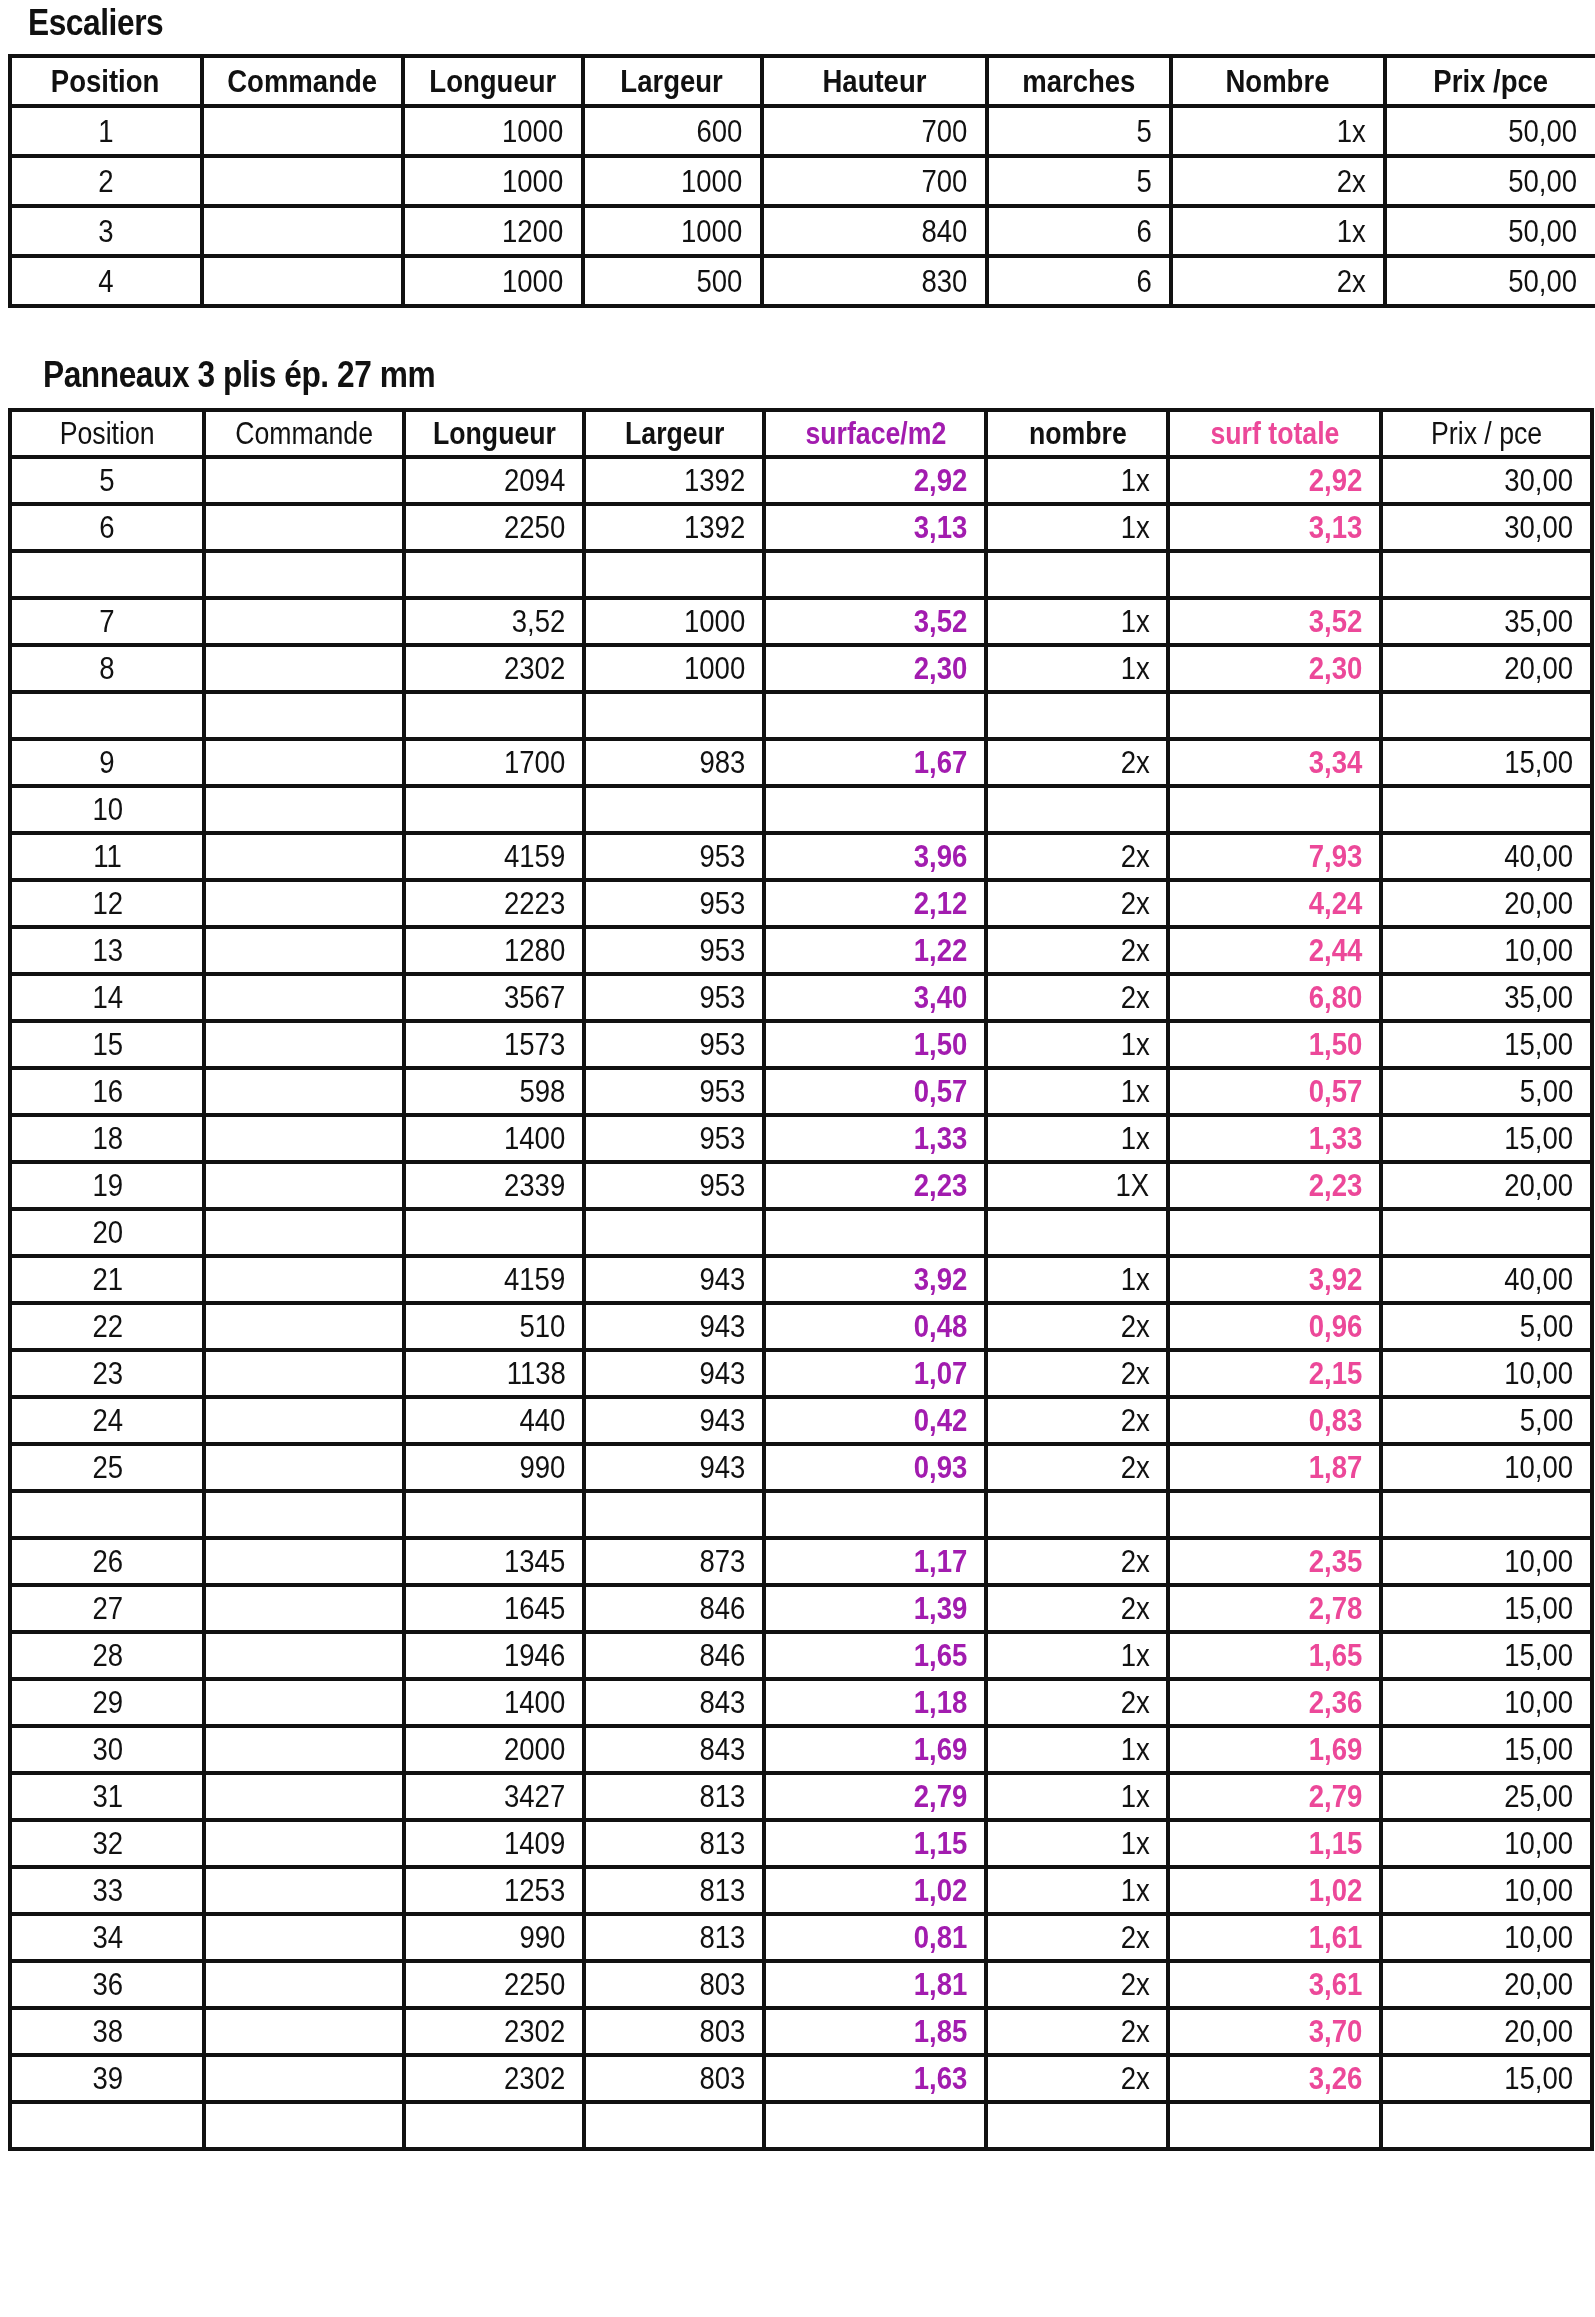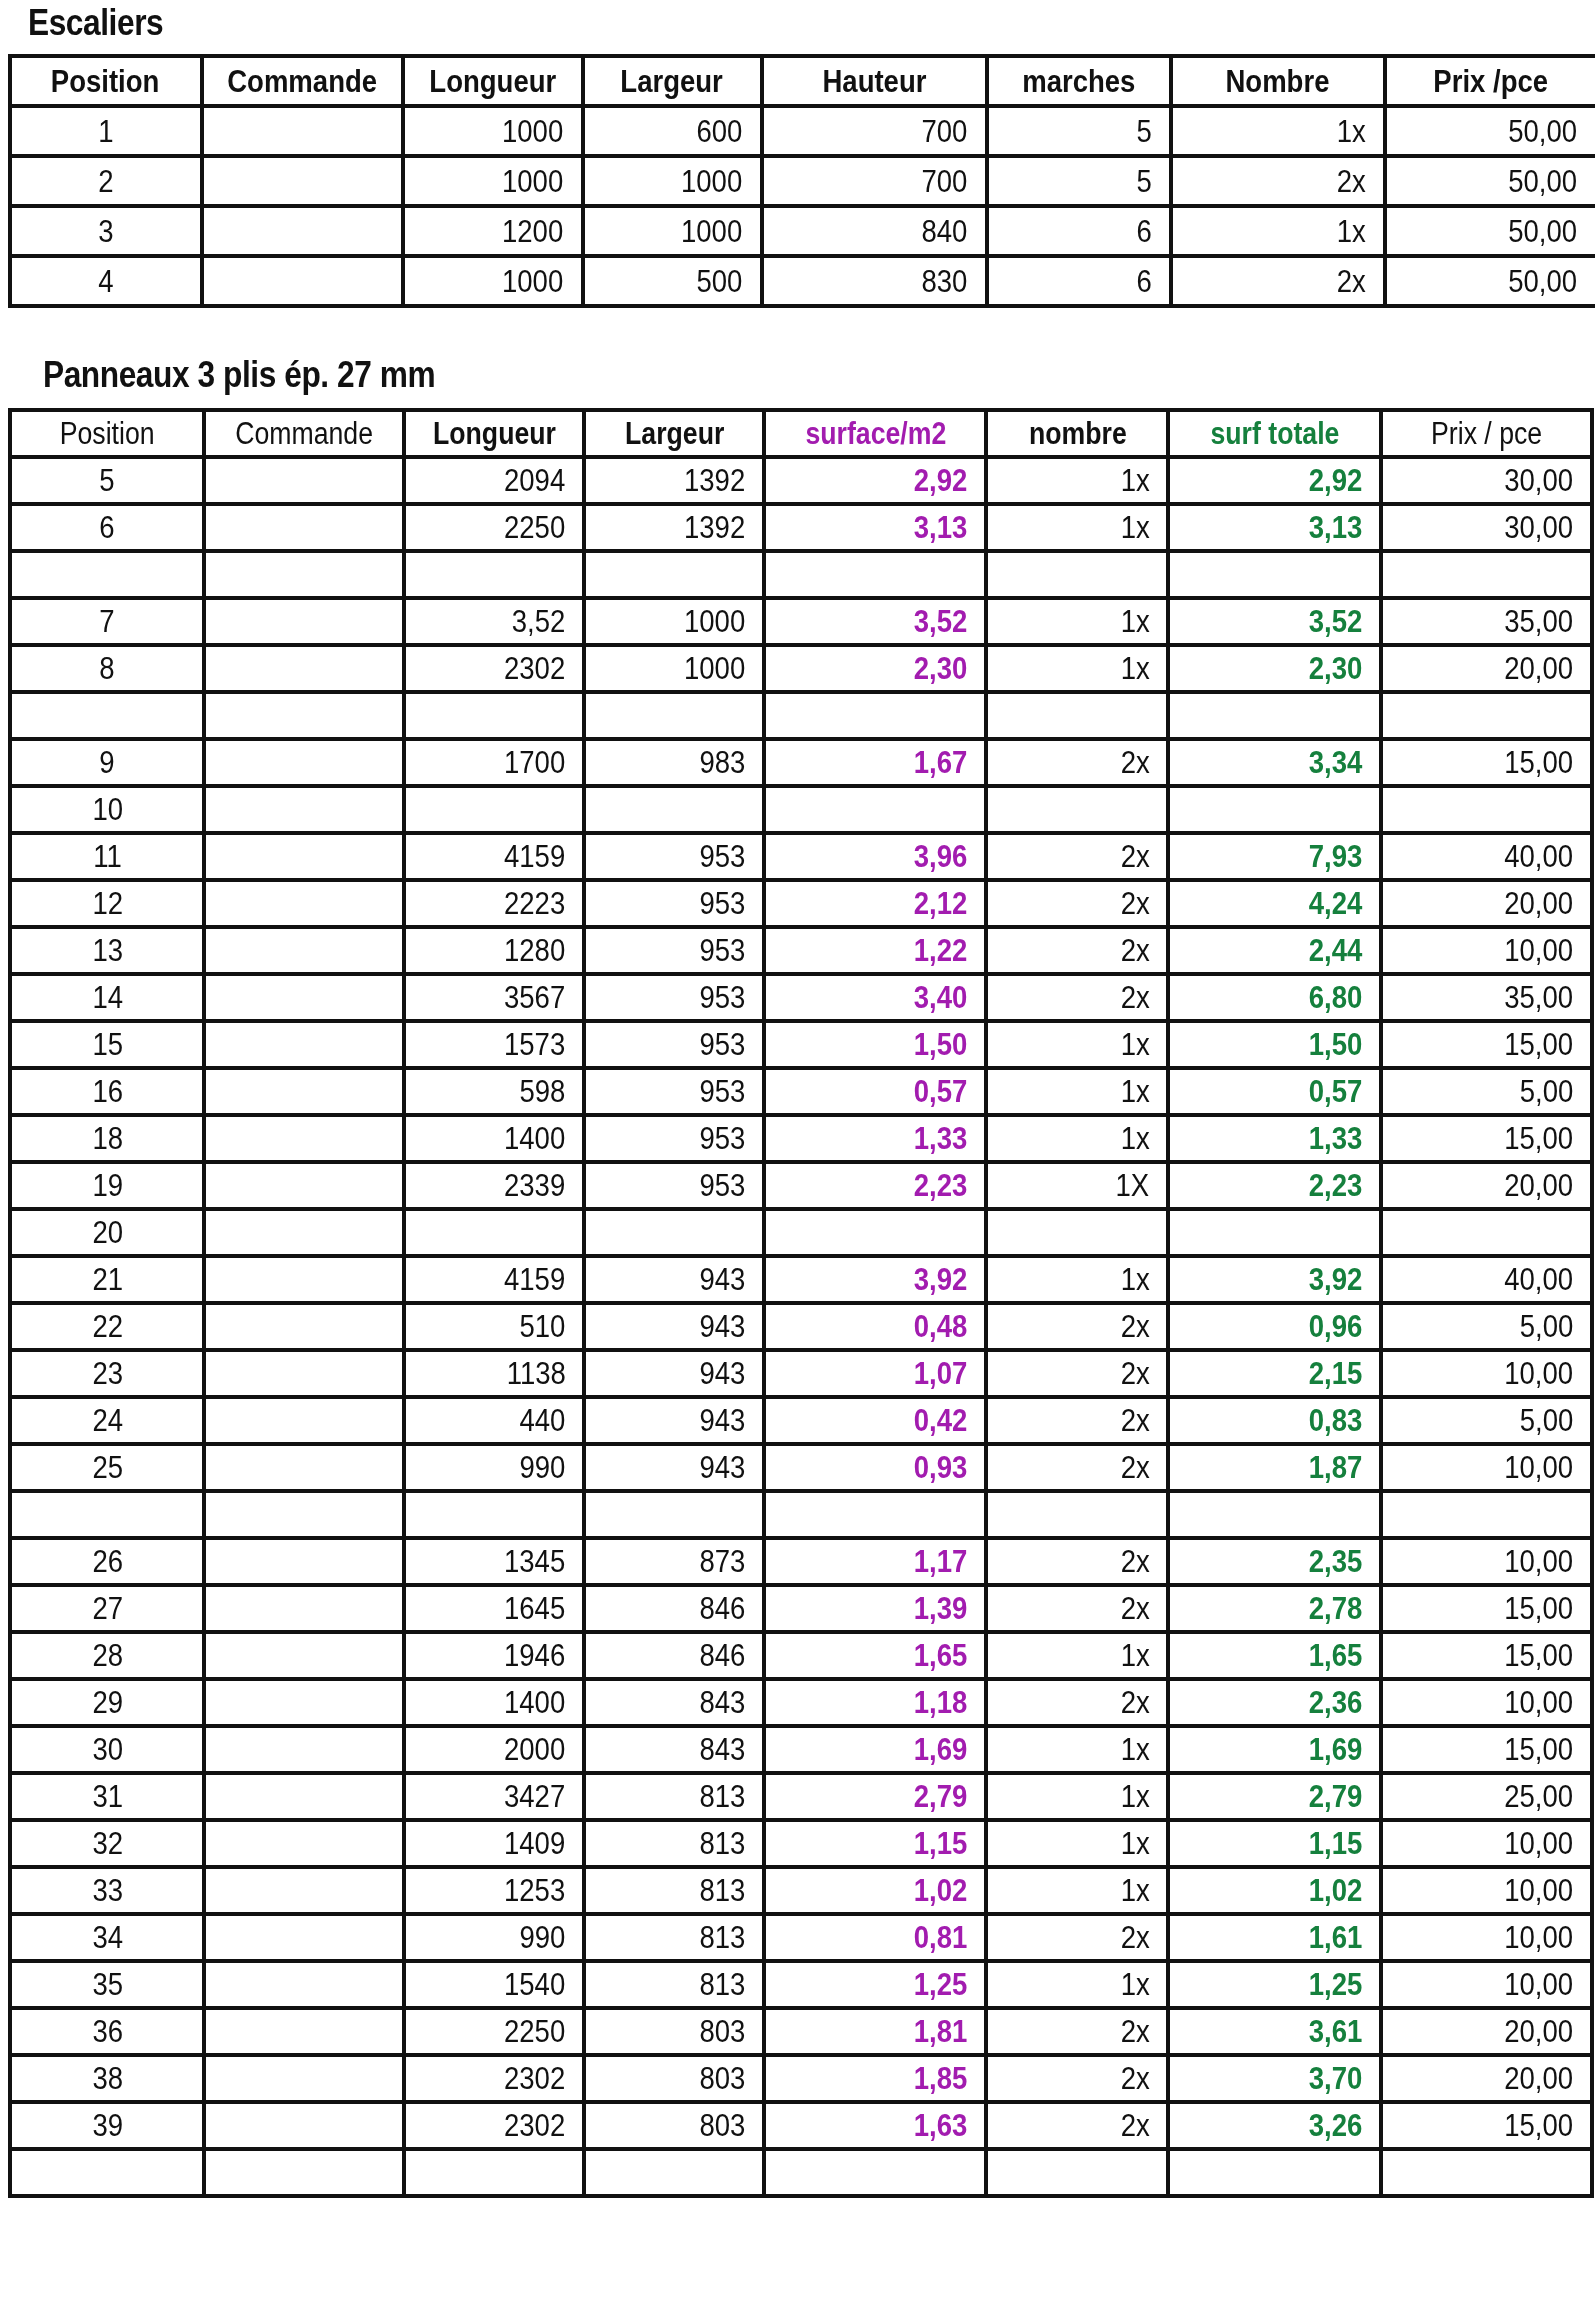--- a/index.html
+++ b/index.html
@@ -18,21 +18,21 @@
   td.r { text-align:right; }
   td.c, th { text-align:center; padding:0 1.9px; }
   #t1 { left:7.5px; top:54px; width:1586px; }
   #t1 tr { height:50px; }
   #t1 th { font-weight:bold; }
   #t2 { left:8.4px; top:408px; width:1582px; }
   #t2 tr { height:47px; }
   #t2 th { font-size:31px; }
   th.bold { font-weight:bold; }
   .red { color:#a21caf; font-weight:bold; }
-  .blue { color:#15803d; font-weight:bold; }
+  .blue { color:#ec4899; font-weight:bold; }
 </style>
 </head>
 <body>
 
 <div id="t1-title" class="title">Escaliers</div>
 <table id="t1">
   <colgroup>
     <col style="width:192px">
       <col style="width:201px">
       <col style="width:180px">
@@ -437,30 +437,20 @@
         <td class="c"><span class="cx">34</span></td>
         <td class="c"><span class="cx"></span></td>
         <td class="r"><span class="cx">990</span></td>
         <td class="r"><span class="cx">813</span></td>
         <td class="r red"><span class="cx">0,81</span></td>
         <td class="r"><span class="cx">2x</span></td>
         <td class="r blue"><span class="cx">1,61</span></td>
         <td class="r"><span class="cx">10,00</span></td>
       </tr>
       <tr>
-        <td class="c"><span class="cx">35</span></td>
-        <td class="c"><span class="cx"></span></td>
-        <td class="r"><span class="cx">1540</span></td>
-        <td class="r"><span class="cx">813</span></td>
-        <td class="r red"><span class="cx">1,25</span></td>
-        <td class="r"><span class="cx">1x</span></td>
-        <td class="r blue"><span class="cx">1,25</span></td>
-        <td class="r"><span class="cx">10,00</span></td>
-      </tr>
-      <tr>
         <td class="c"><span class="cx">36</span></td>
         <td class="c"><span class="cx"></span></td>
         <td class="r"><span class="cx">2250</span></td>
         <td class="r"><span class="cx">803</span></td>
         <td class="r red"><span class="cx">1,81</span></td>
         <td class="r"><span class="cx">2x</span></td>
         <td class="r blue"><span class="cx">3,61</span></td>
         <td class="r"><span class="cx">20,00</span></td>
       </tr>
       <tr>

